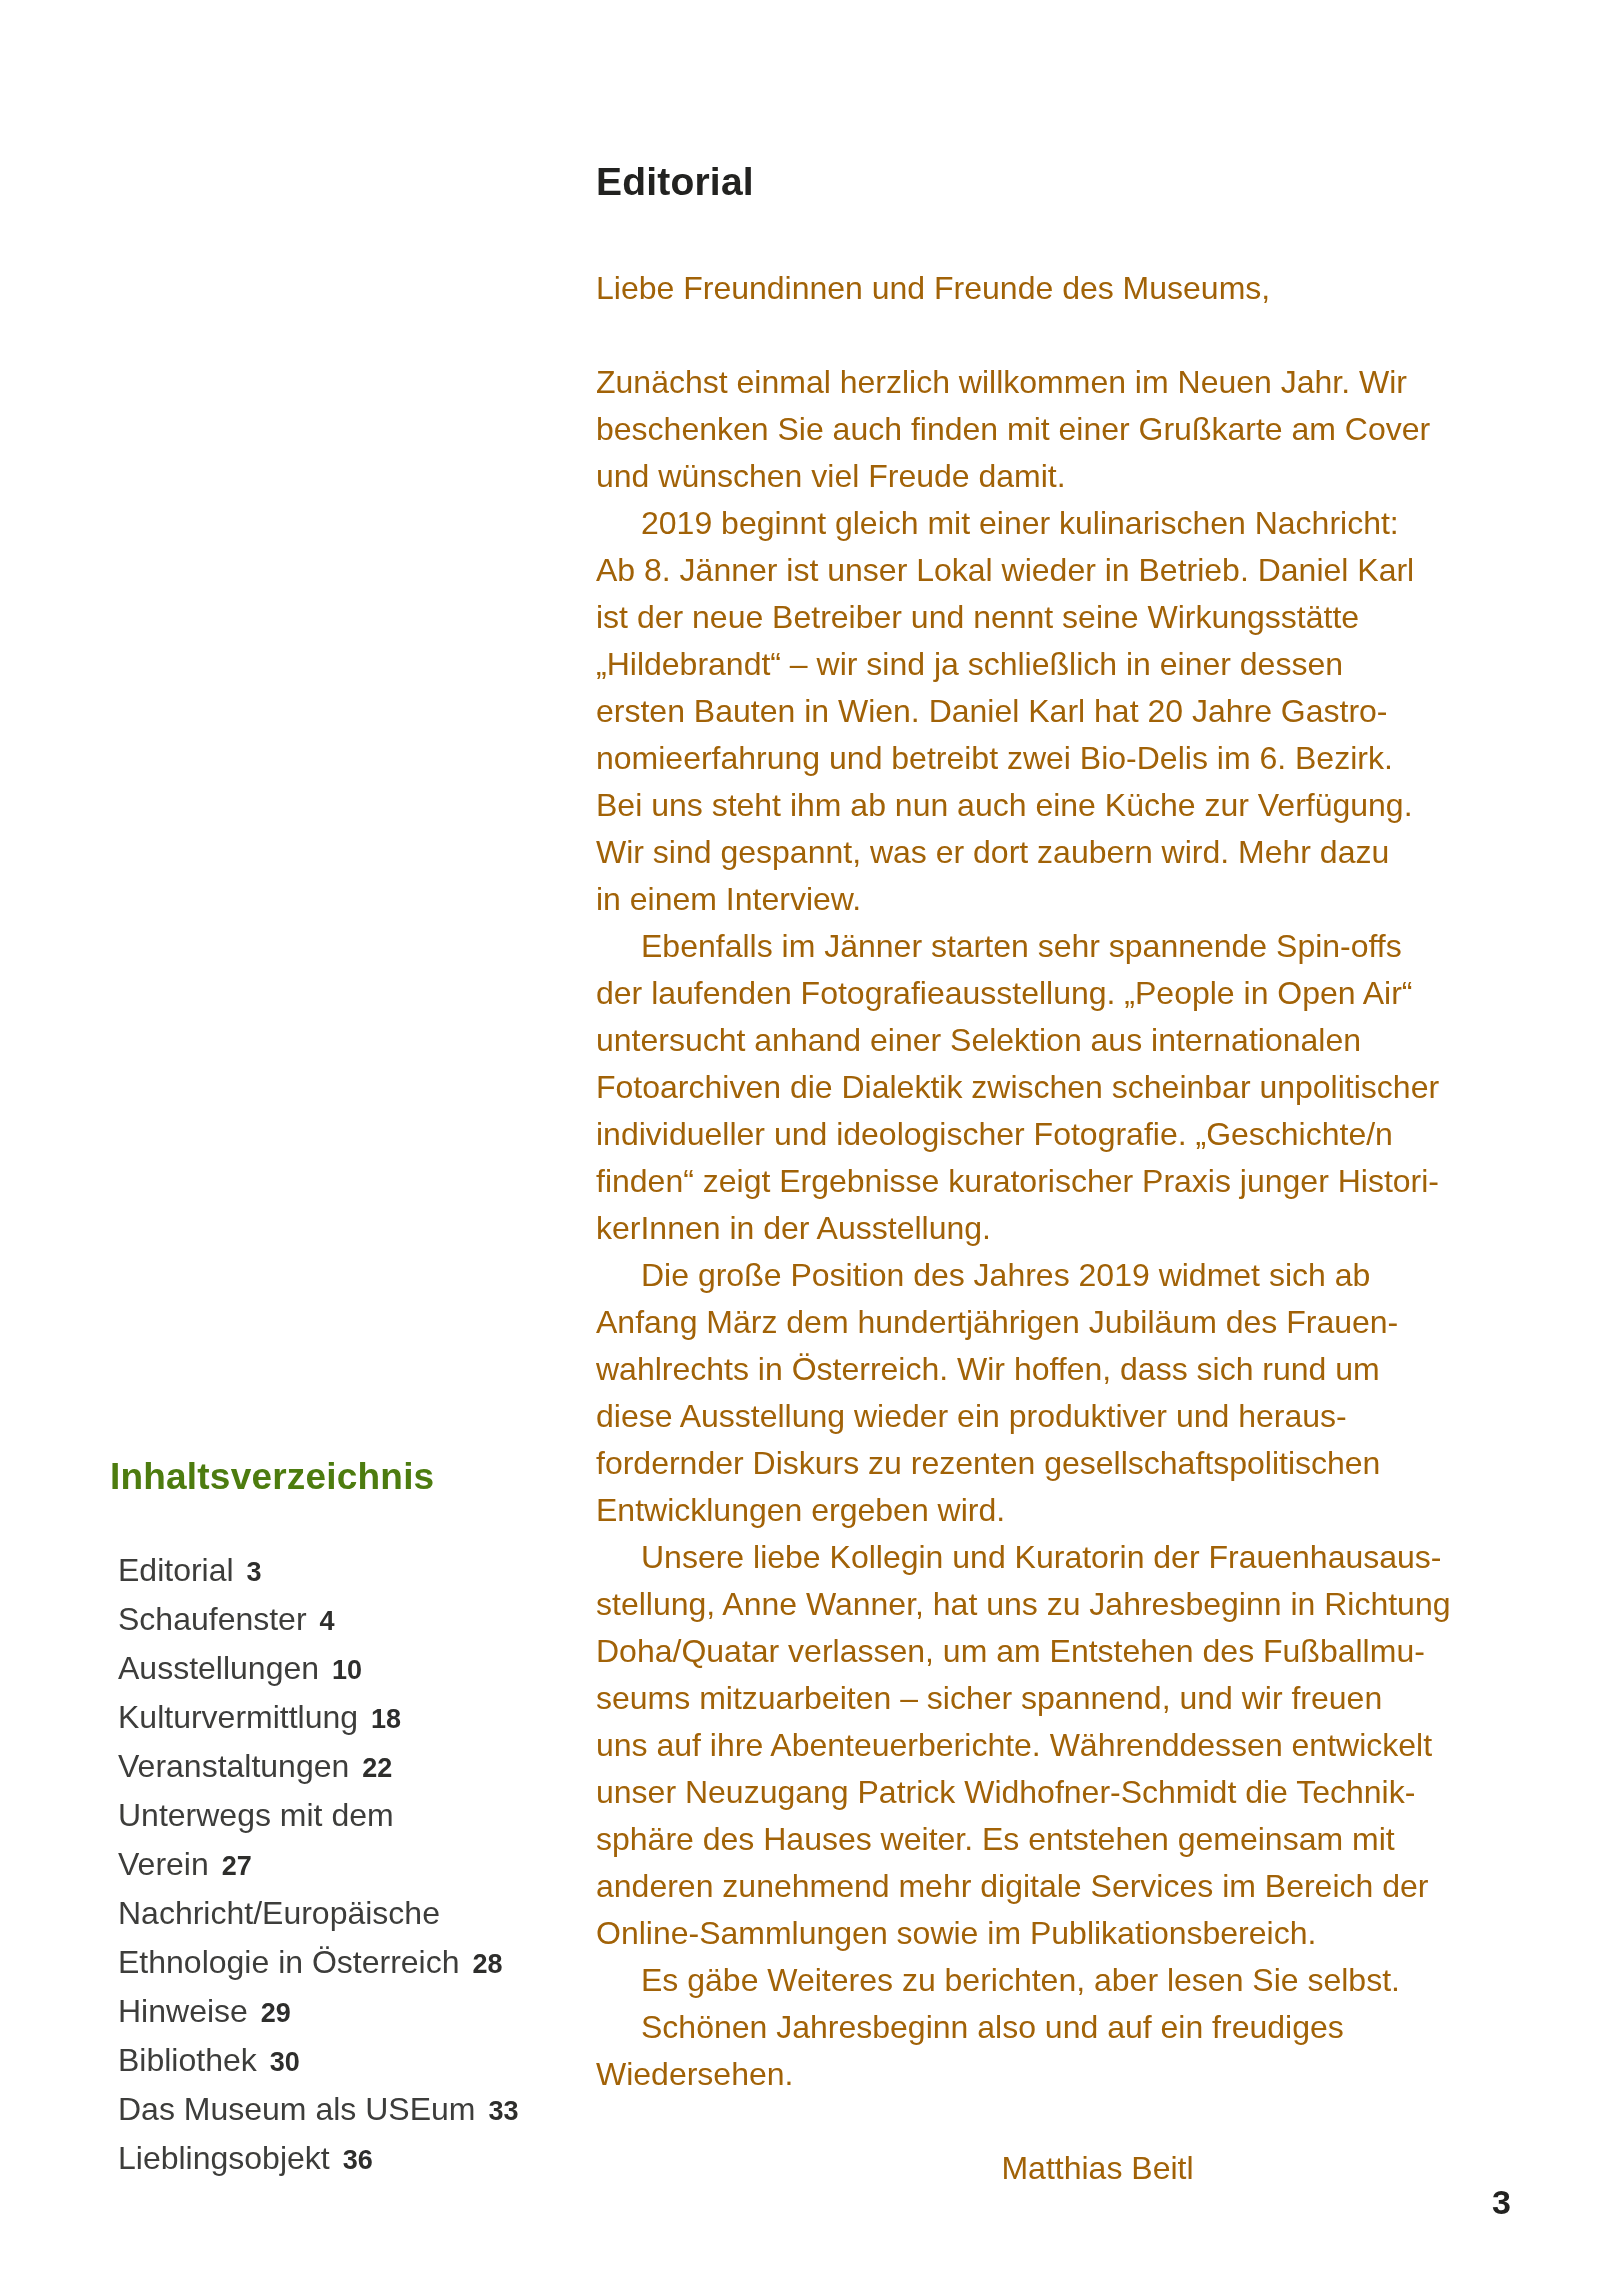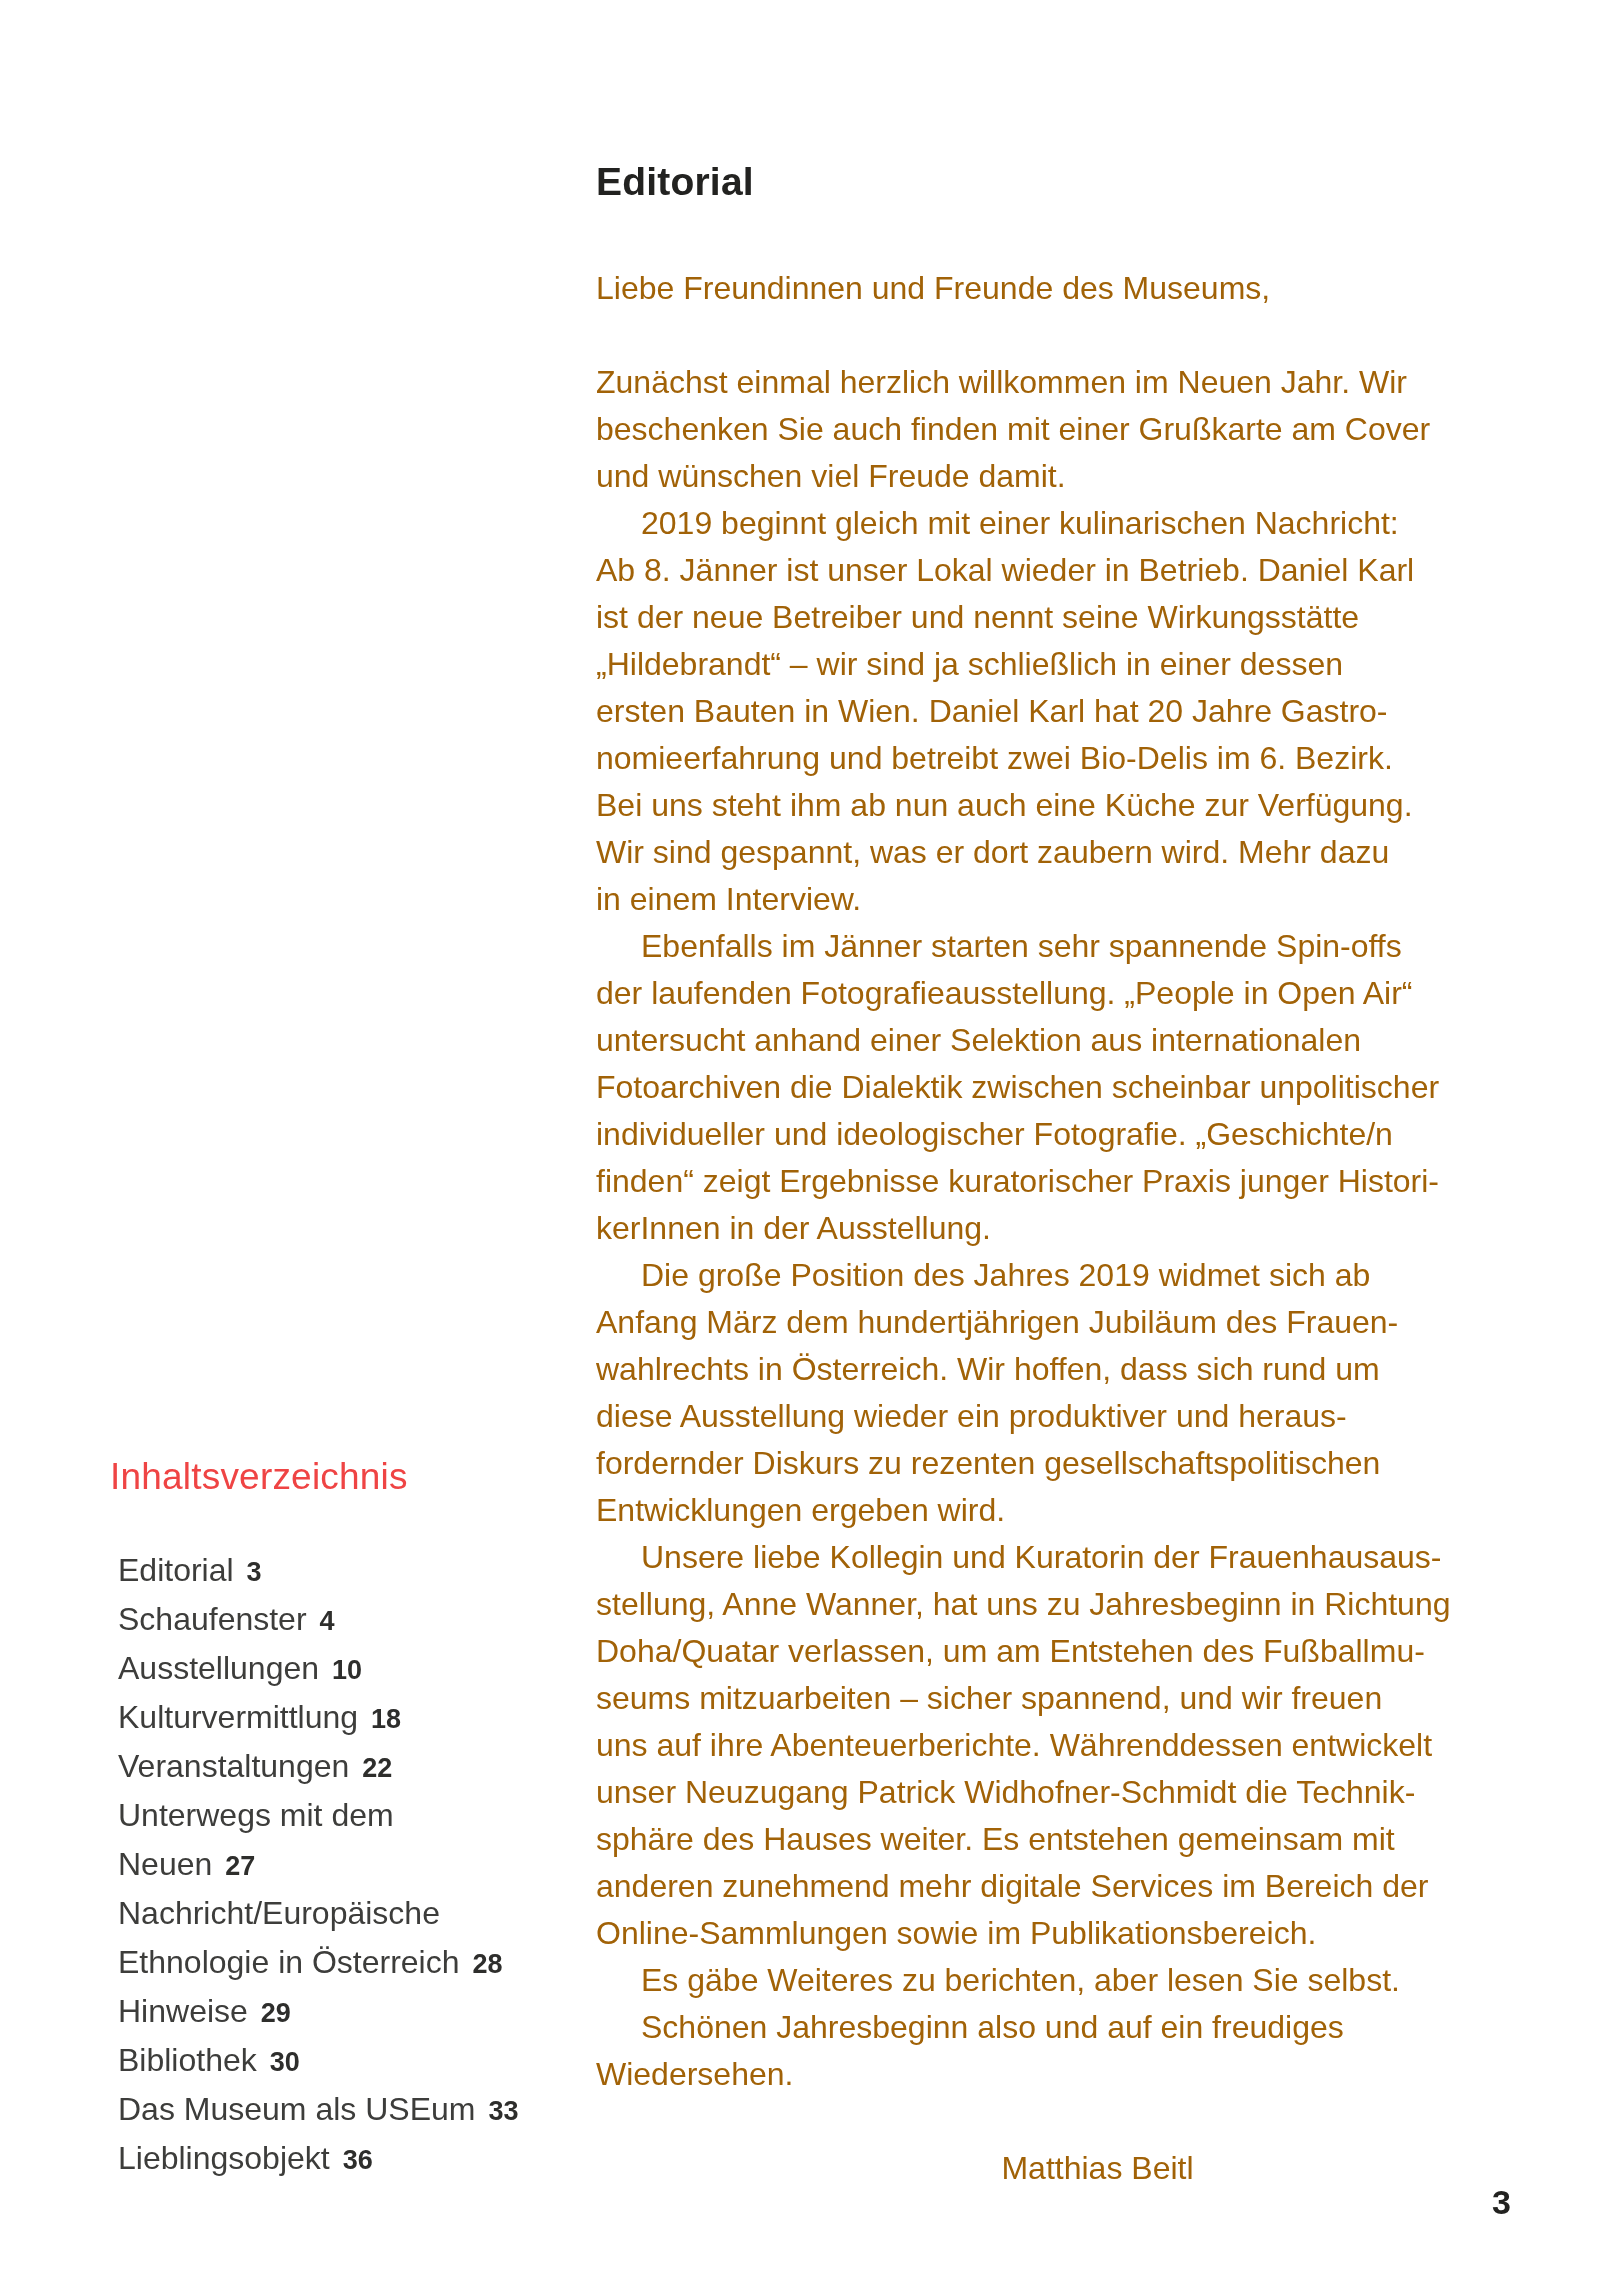--- a/index.html
+++ b/index.html
@@ -20,22 +20,22 @@
   
   .toc {
     position: absolute;
     left: 110px;
     top: 1456px;
     width: 502px;
   }
   .toc-title {
     margin: 0 0 49px 0;
     font-size: 37px;
-    font-weight: 400;
-    color: #ef4444;
+    font-weight: 700;
+    color: #4d7c0f;
     letter-spacing: 0.2px;
   }
   .toc-list {
     list-style: none;
     margin: 0;
     padding: 0;
   }
   .toc-item {
     font-size: 32px;
     line-height: 47px;
@@ -101,21 +101,21 @@
 
   <aside class="toc">
     <h2 class="toc-title">Inhaltsverzeichnis</h2>
     <ul class="toc-list">
       <li class="toc-item"><span class="toc-label">Editorial</span><span class="toc-page">3</span></li>
       <li class="toc-item"><span class="toc-label">Schaufenster</span><span class="toc-page">4</span></li>
       <li class="toc-item"><span class="toc-label">Ausstellungen</span><span class="toc-page">10</span></li>
       <li class="toc-item"><span class="toc-label">Kulturvermittlung</span><span class="toc-page">18</span></li>
       <li class="toc-item"><span class="toc-label">Veranstaltungen</span><span class="toc-page">22</span></li>
       <li class="toc-item"><span class="toc-label">Unterwegs mit dem</span><span class="toc-page"></span></li>
-      <li class="toc-item"><span class="toc-label">Neuen</span><span class="toc-page">27</span></li>
+      <li class="toc-item"><span class="toc-label">Verein</span><span class="toc-page">27</span></li>
       <li class="toc-item"><span class="toc-label">Nachricht/Europäische</span><span class="toc-page"></span></li>
       <li class="toc-item"><span class="toc-label">Ethnologie in Österreich</span><span class="toc-page">28</span></li>
       <li class="toc-item"><span class="toc-label">Hinweise</span><span class="toc-page">29</span></li>
       <li class="toc-item"><span class="toc-label">Bibliothek</span><span class="toc-page">30</span></li>
       <li class="toc-item"><span class="toc-label">Das Museum als USEum</span><span class="toc-page">33</span></li>
       <li class="toc-item"><span class="toc-label">Lieblingsobjekt</span><span class="toc-page">36</span></li>
     </ul>
   </aside>
 
   <main class="editorial">

